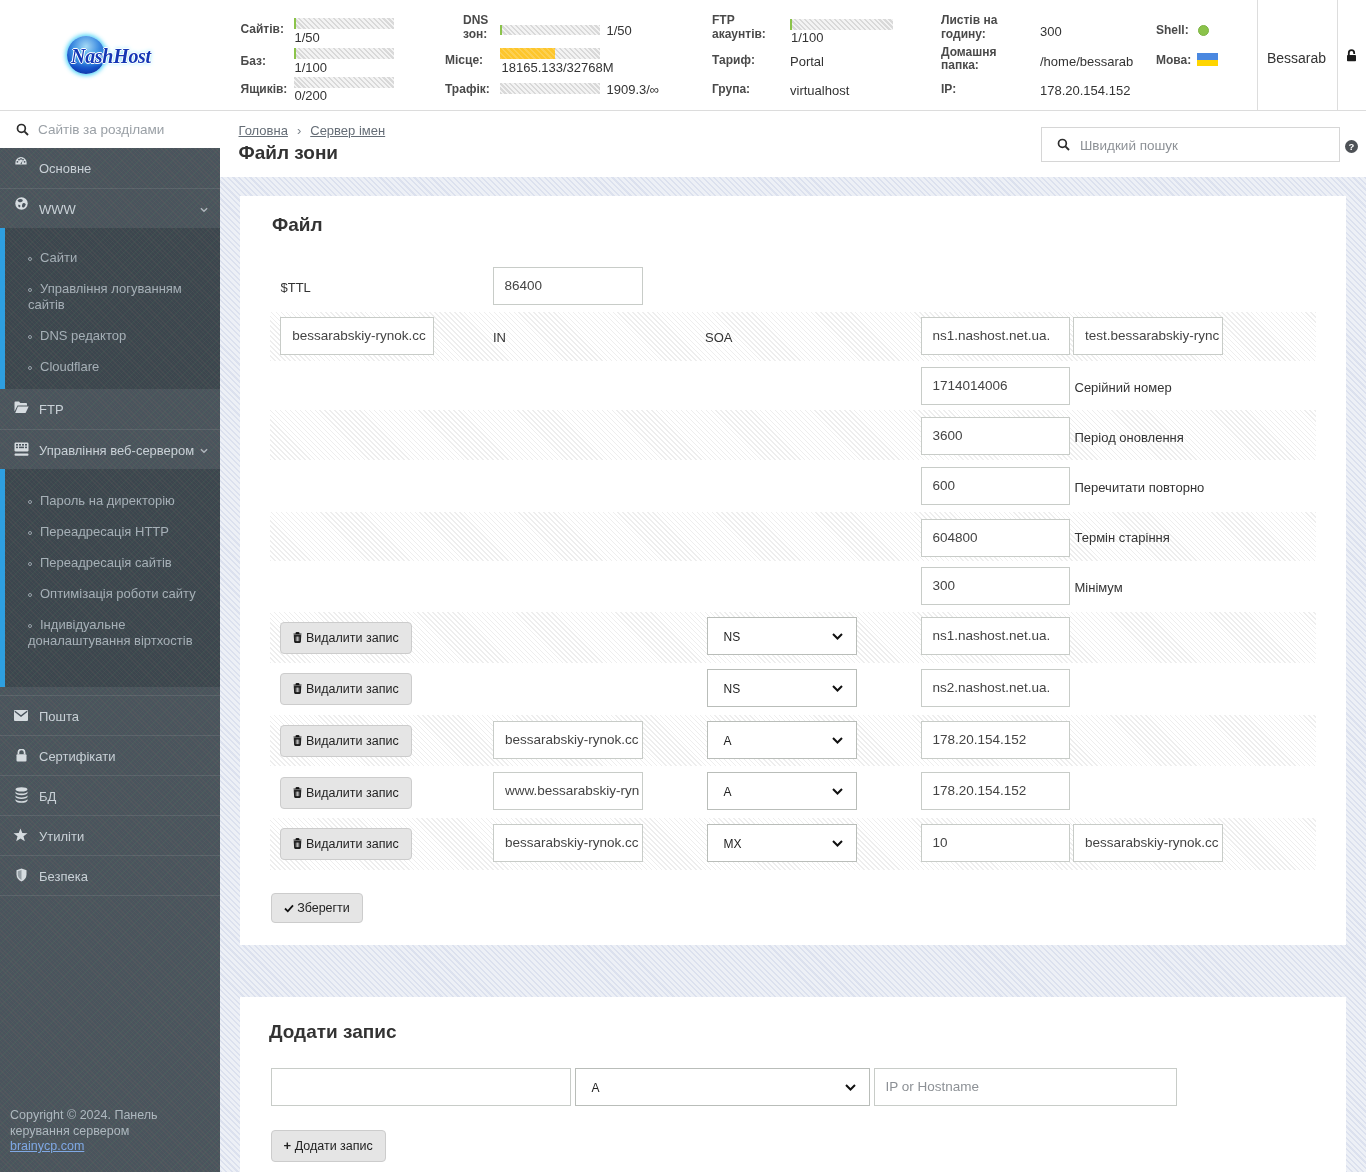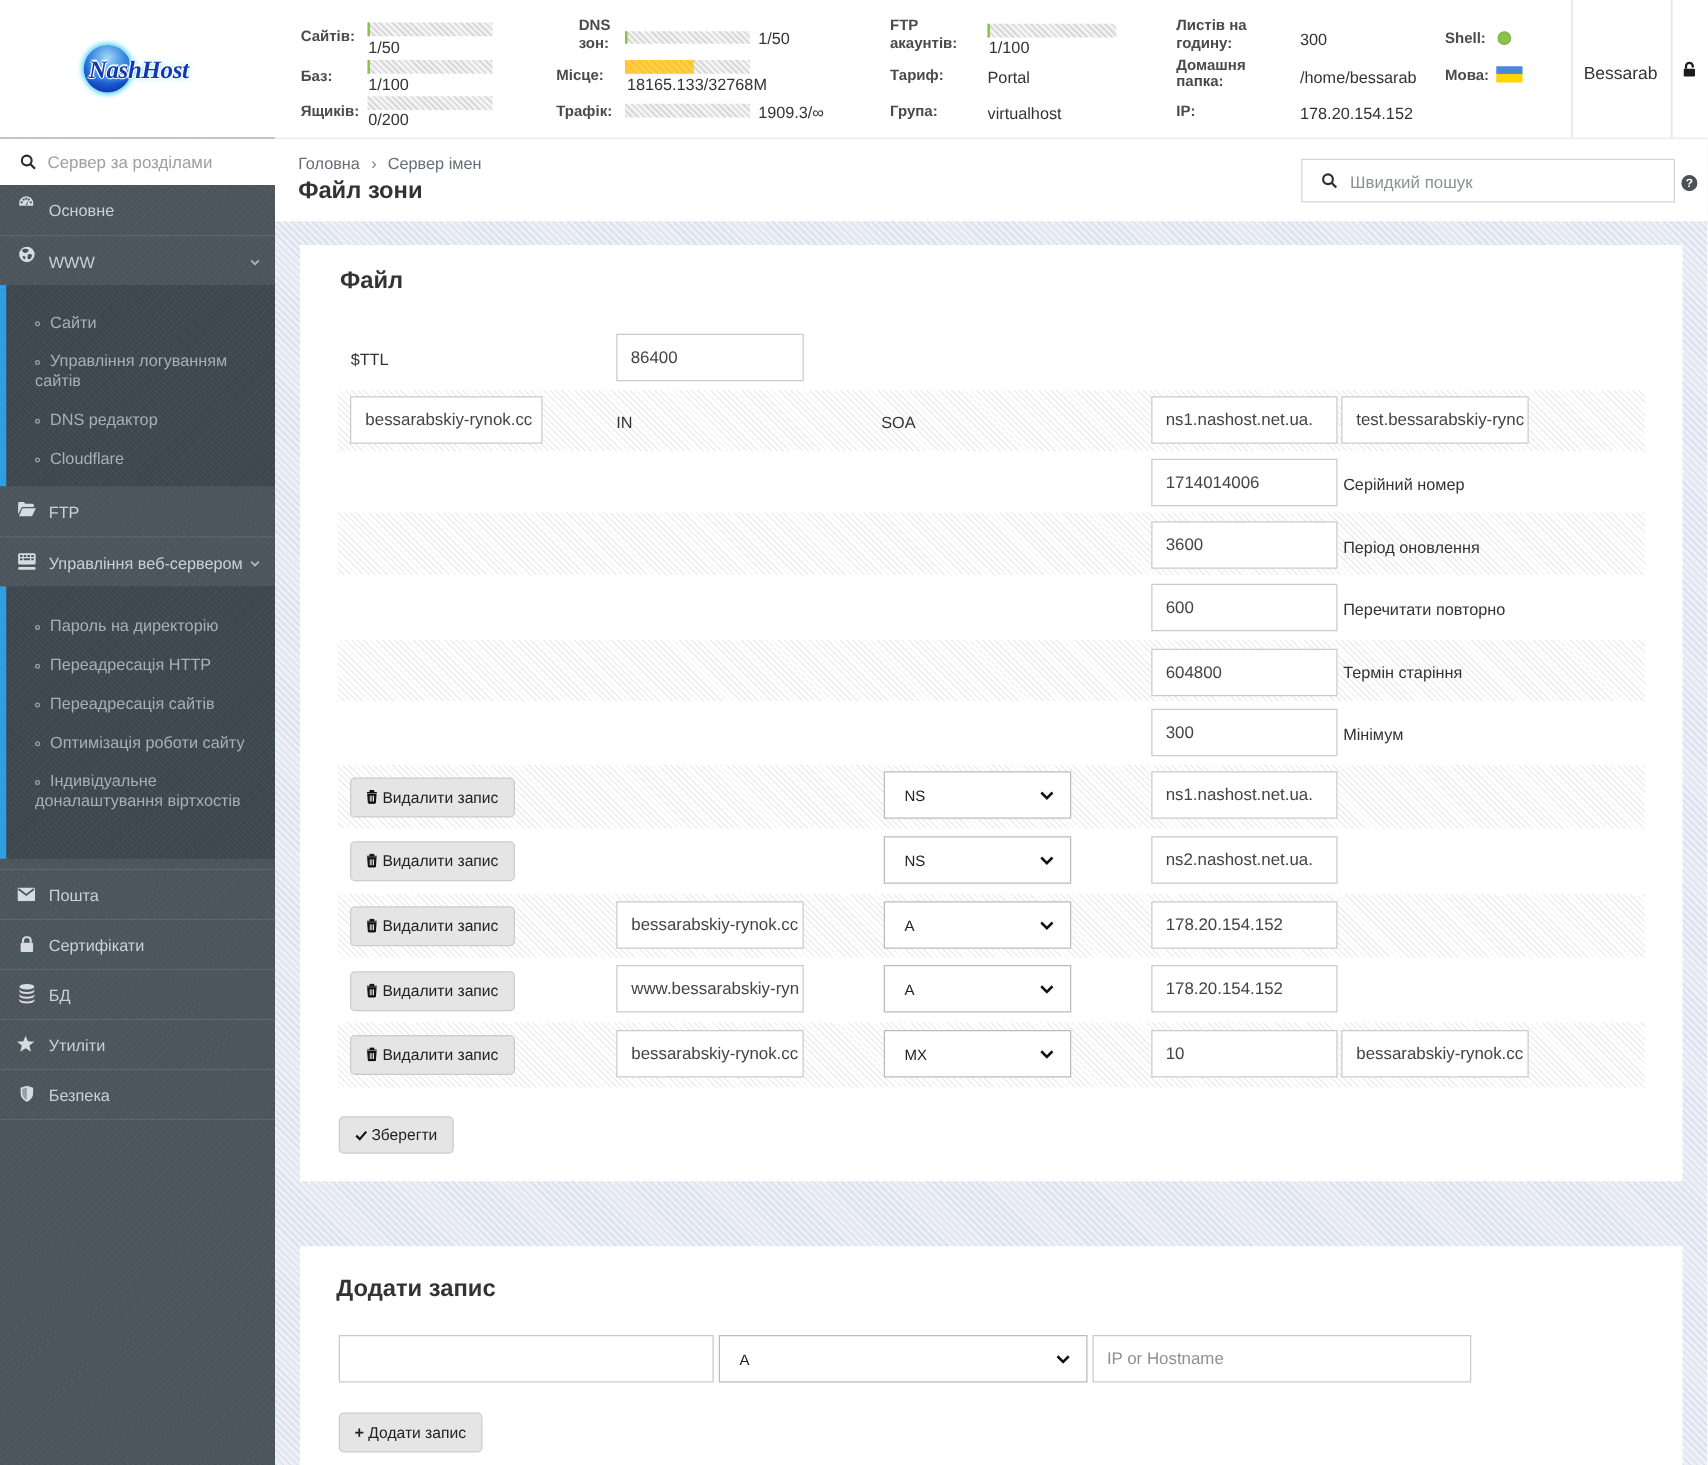--- a/index.html
+++ b/index.html
@@ -45,21 +45,21 @@
 .pbar { position:absolute; width:100px; height:11px;
   background-image: repeating-linear-gradient(45deg, #d9d9d9 0 1.5px, #f3f3f3 1.5px 3.5px); }
 .pfill { position:absolute; left:0; top:0; height:11px; }
 .vdiv { position:absolute; top:0; width:1px; height:110px; background:#ddd; }
 
 
 #main-bg { position:absolute; left:220px; top:111px; width:1146px; height:1061px;
   background-color:#edf0f6;
   background-image: repeating-linear-gradient(45deg, rgba(104,124,186,0.13) 0 1.5px, transparent 1.5px 4px); }
 #crumb-band { position:absolute; left:220px; top:111px; width:1146px; height:66px; background:#fff; }
-#breadcrumb { position:absolute; left:18.5px; top:11.5px; font-size:13px; color:#656d76; }
+#breadcrumb { position:absolute; left:18.5px; top:11.5px; font-size:13px; color:#656d76;text-decoration:underline; }
 #page-title { position:absolute; left:18.5px; top:31px; font-size:19px; font-weight:bold; color:#333; }
 #qsearch { position:absolute; left:1041px; top:127px; width:299px; height:35px; background:#fff; border:1px solid #d6d6d6; }
 #qsearch .ph { position:absolute; left:38px; top:10px; font-size:13.5px; color:#8d9196; }
 .card { position:absolute; background:#fff; }
 .band { position:absolute; left:29.6px; width:1046px;
   background-image: repeating-linear-gradient(45deg, rgba(0,0,0,0.065) 0 1px, transparent 1px 3.5px); }
 .ibox { position:absolute; height:38px; background:#fff; border:1px solid #c8ccc8; font-size:13.5px; color:#444;
   line-height:36px; padding:0 11px; white-space:nowrap; overflow:hidden; }
 .sel { position:absolute; height:38px; background:#fff; border:1px solid #b9bdb9; font-size:12px; color:#222;
   line-height:39px; padding:0 16px; white-space:nowrap; overflow:hidden; }
@@ -72,21 +72,21 @@
 </head>
 <body>
 <div id="page">
 
 <div id="sidebar">
   <div id="logo-area">
     <div id="logo-sphere"></div>
     <div id="logo-text">NashHost</div>
   </div>
   <div id="side-search">
-        <span class="ph">Сервер за розділами</span>
+        <span class="ph">Сайтів за розділами</span>
     <svg class="icon" style="left:16px;top:12px" width="13" height="13" viewBox="0 0 13 13">
           <circle cx="5.4" cy="5.4" r="3.9" fill="none" stroke="#2c2c2c" stroke-width="1.7"></circle>
           <line x1="8.4" y1="8.4" x2="12" y2="12" stroke="#2c2c2c" stroke-width="1.9"></line>
         </svg>
   </div>
   <div id="side-menu">
     <div class="menu-item" style="top:148px; border-top:none;">
           <span class="txt">Основне</span>
       <svg class="icon" style="left:14px;top:7px" width="14" height="13" viewBox="0 0 14 13">
             <path d="M7 2 A5.6 5.6 0 0 0 1.4 7.6 L1.4 9.6 L12.6 9.6 L12.6 7.6 A5.6 5.6 0 0 0 7 2 Z" fill="#d6dce0"></path>
@@ -177,20 +177,21 @@
           </svg>
     </div>
     <div class="menu-item" style="top:855px; height:41px; border-bottom:1px solid rgba(255,255,255,0.09);">
           <span class="txt">Безпека</span>
       <svg class="icon" style="left:16px;top:12px" width="11" height="14" viewBox="0 0 11 14">
             <path d="M5.5 0.5 L10.5 2.2 V6.5 Q10.5 11 5.5 13.5 Q0.5 11 0.5 6.5 V2.2 Z" fill="#d6dce0"></path>
             <path d="M5.5 2 L5.5 12 Q1.8 9.8 1.8 6.5 V3.2 Z" fill="#4a545d" opacity="0.45"></path>
           </svg>
     </div>
   </div>
+  <div id="copyright">Copyright © 2024. Панель<br>керування сервером<br><a>brainycp.com</a></div>
 </div>
 
 <div class="abs" style="left:0;top:110px;width:1366px;height:1px;background:#dcdcdc"></div>
 
 <div id="topbar">
 
   <div class="hlabel" style="left:20.5px; top:22.5px;">Сайтів:</div>
   <div class="pbar" style="left:73.6px; top:18px;">
         <span class="pfill" style="width:2px; background:#8bc34a;"></span>
       </div>

